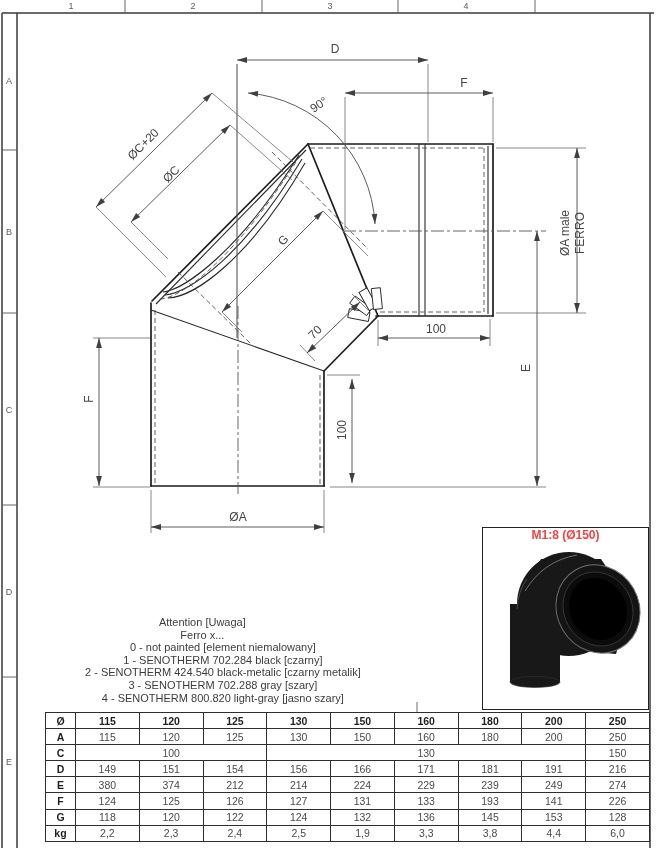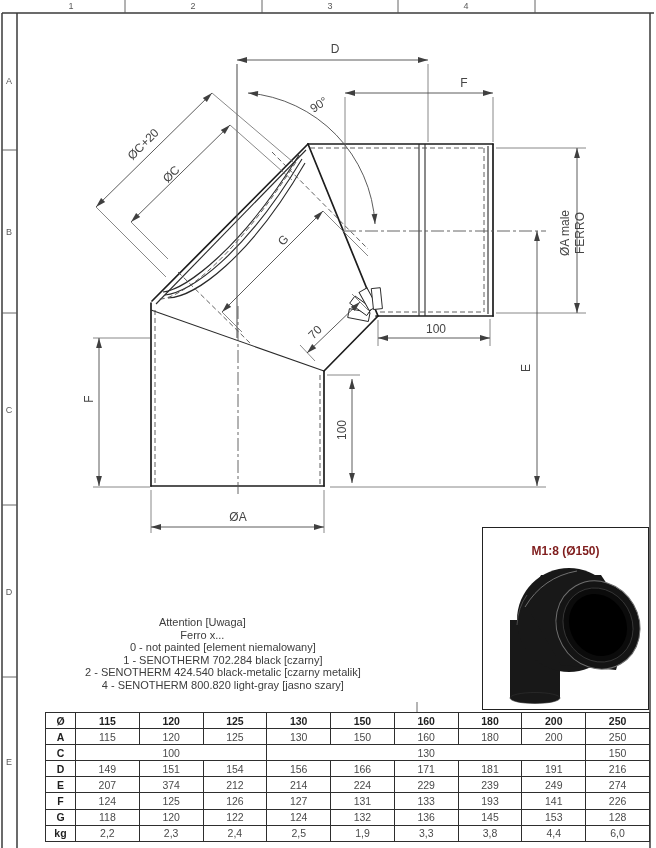--- a/index.html
+++ b/index.html
@@ -5,21 +5,21 @@
   html,body{margin:0;padding:0;background:#ffffff;}
   .stage{position:relative;width:656px;height:848px;background:#fff;overflow:hidden;
          font-family:"Liberation Sans", sans-serif;}
   .stage svg text{font-family:"Liberation Sans", sans-serif;}
   .dim-label{font-size:12px;fill:#454545;}
   .zone-label{font-size:9px;fill:#5a5a5a;}
   .notes{position:absolute;left:44px;top:616px;font-size:11px;line-height:12.6px;color:#3c3c3c;text-align:center;}
   .notes .indent{padding-left:41px;}
   .scalebox{position:absolute;left:482px;top:527px;width:167px;height:183px;
             border:1.6px solid #222;background:#fff;box-sizing:border-box;}
-  .scalebox .title{text-align:center;font-weight:bold;font-size:12px;color:#7f1d1d;margin-top:16px;}
+  .scalebox .title{text-align:center;font-weight:bold;font-size:12px;color:#ef4444;margin-top:0;}
   table.sizes{position:absolute;left:45px;top:712px;width:605px;border-collapse:collapse;
               table-layout:fixed;font-size:10.5px;}
   table.sizes td,table.sizes th{border:1.6px solid #2e2e2e;text-align:center;padding:0;
               height:15.1px;color:#4a4a4a;font-weight:normal;overflow:hidden;}
   table.sizes th{color:#1f1f1f;font-weight:bold;}
   table.sizes col.lab{width:30px;}
 </style>
 </head>
 <body>
 
@@ -173,20 +173,21 @@
     </g>
   </svg>
 
   
   <div class="notes">
     <div>Attention [Uwaga]</div>
     <div>Ferro x...</div>
     <div class="indent">0 - not painted [element niemalowany]</div>
     <div class="indent">1 - SENOTHERM 702.284 black [czarny]</div>
     <div class="indent">2 - SENOTHERM 424.540 black-metalic [czarny metalik]</div>
+    <div class="indent">3 - SENOTHERM 702.288 gray [szary]</div>
     <div class="indent">4 - SENOTHERM 800.820 light-gray [jasno szary]</div>
   </div>
 
   
   <div class="scalebox">
     <div class="title">M1:8 (Ø150)</div>
     <svg width="164" height="150" viewBox="0 0 164 150">
       <g transform="translate(-2,-33)">
         <rect x="29" y="95" width="50" height="78" fill="#181818"></rect>
         <ellipse cx="54" cy="173" rx="25" ry="5.5" fill="#181818" stroke="#333" stroke-width="0.6"></ellipse>
@@ -255,21 +256,21 @@
           <td>154</td>
           <td>156</td>
           <td>166</td>
           <td>171</td>
           <td>181</td>
           <td>191</td>
           <td>216</td>
         </tr>
         <tr>
           <th>E</th>
-          <td>207</td>
+          <td>380</td>
           <td>374</td>
           <td>212</td>
           <td>214</td>
           <td>224</td>
           <td>229</td>
           <td>239</td>
           <td>249</td>
           <td>274</td>
         </tr>
         <tr>

